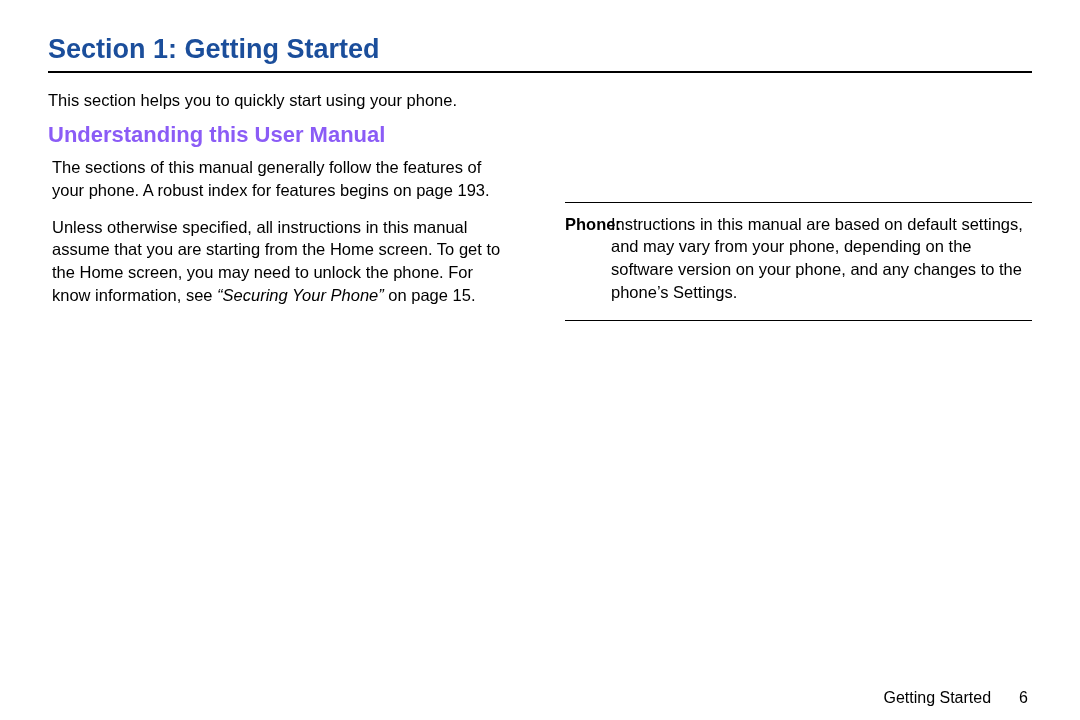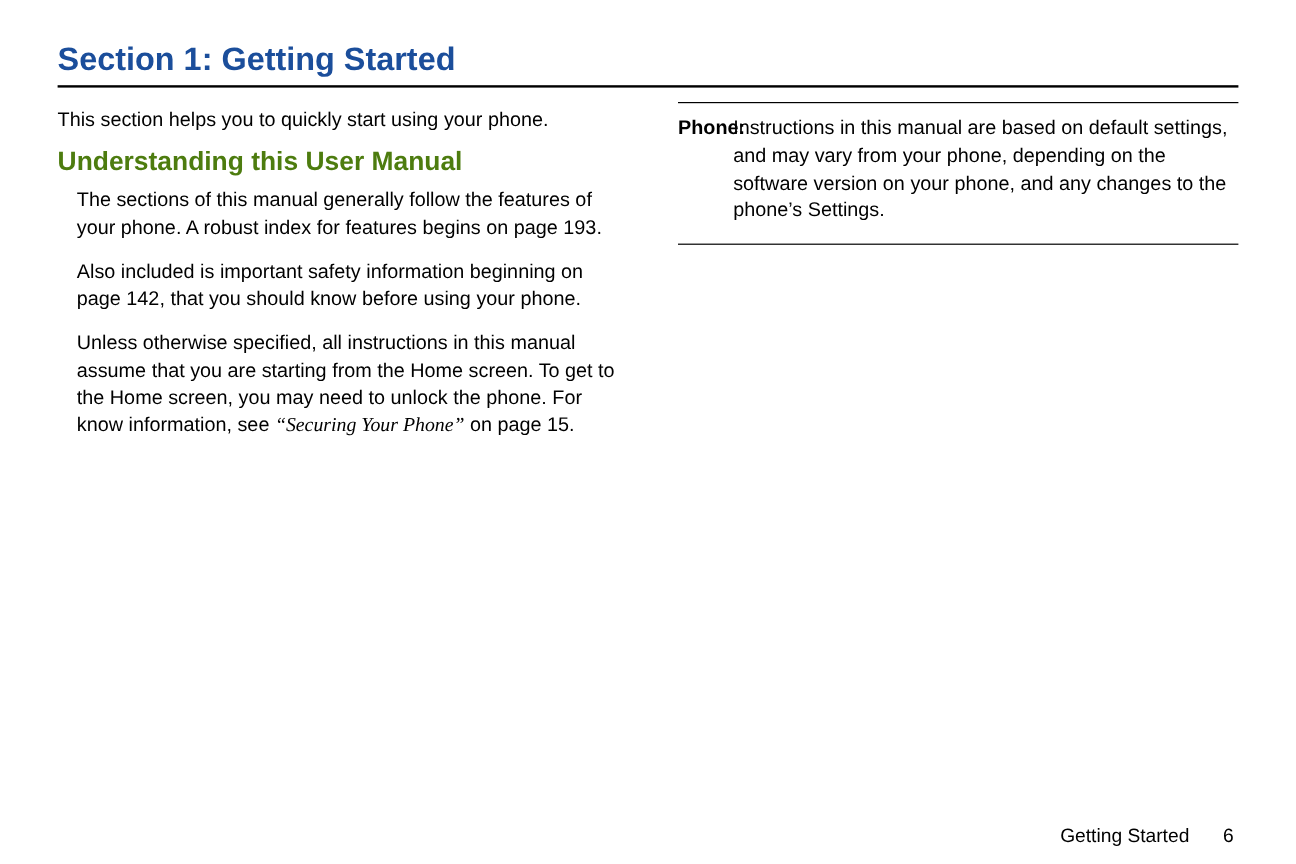--- a/index.html
+++ b/index.html
@@ -26,41 +26,41 @@
     margin: 0 0 6px 0;
   }
   .title-rule {
     border: none;
     border-top: 2px solid #000;
     margin: 0 0 10px 0;
   }
   .columns {
     display: flex;
     gap: 50px;
+    align-items: flex-end;
   }
   .col {
     width: 475px;
     font-size: 16.5px;
     line-height: 1.38;
   }
   .intro {
     margin: 6px 0 8px 0;
   }
   .subheading {
-    color: #4d7c0f;
+    color: #8b5cf6;
     font-weight: bold;
     font-size: 22px;
     margin: 4px 0 6px 0;
   }
   .para {
-    margin: 0 0 14px 16px;
+    margin: 0 0 14px 4px;
   }
   .italic {
     font-style: italic;
-    font-family: Liberation Serif, serif;
   }
   .note-block {
     border-top: 1.5px solid #000;
     border-bottom: 1.5px solid #000;
     padding: 10px 0 10px 0;
     margin-top: 2px;
   }
   .note-row {
     display: flex;
     margin-bottom: 18px;
@@ -100,21 +100,20 @@
   <hr class="title-rule">
 
   <div class="columns">
 
     <div class="col">
       <p class="intro">This section helps you to quickly start using your phone.</p>
 
       <h2 class="subheading">Understanding this User Manual</h2>
 
       <p class="para">The sections of this manual generally follow the features of your phone. A robust index for features begins on page 193.</p>
-      <p class="para">Also included is important safety information beginning on page 142, that you should know before using your phone.</p>
       <p class="para">
         <span>Unless otherwise specified, all instructions in this manual assume that you are starting from the Home screen. To get to the Home screen, you may need to unlock the phone. For know information, see </span><span class="italic">“Securing Your Phone”</span><span> on page 15.</span>
       </p>
     </div>
 
     <div class="col">
       <div class="note-block">
         <div class="note-row">
           <div class="note-label">Phone:</div>
           <div class="note-text">Instructions in this manual are based on default settings, and may vary from your phone, depending on the software version on your phone, and any changes to the phone’s Settings.</div>

